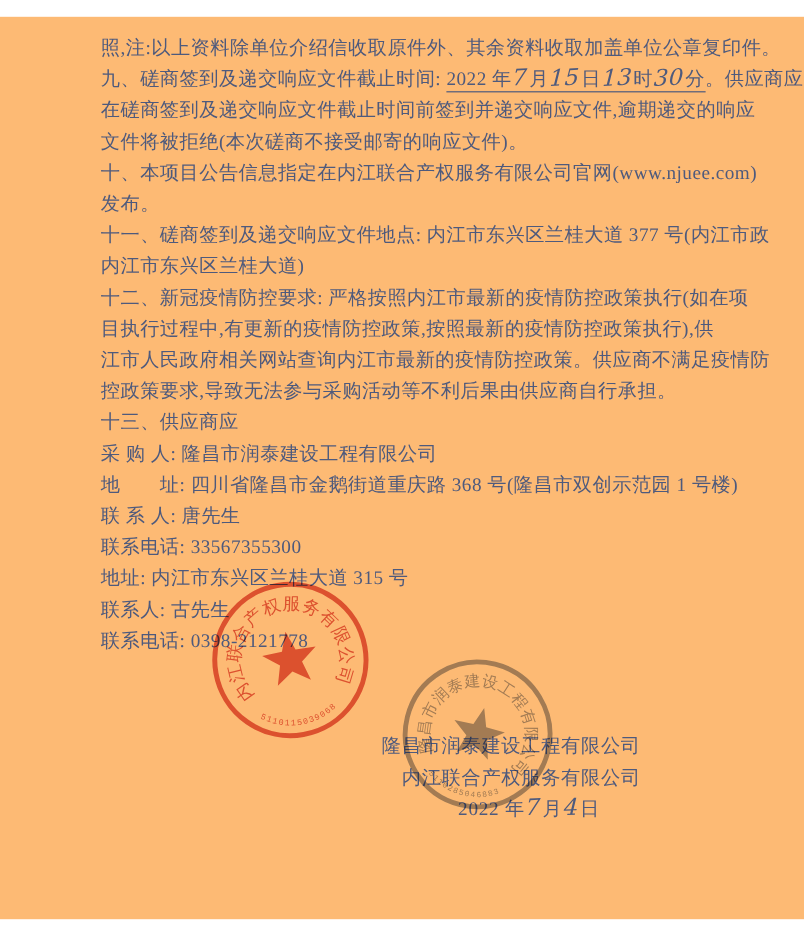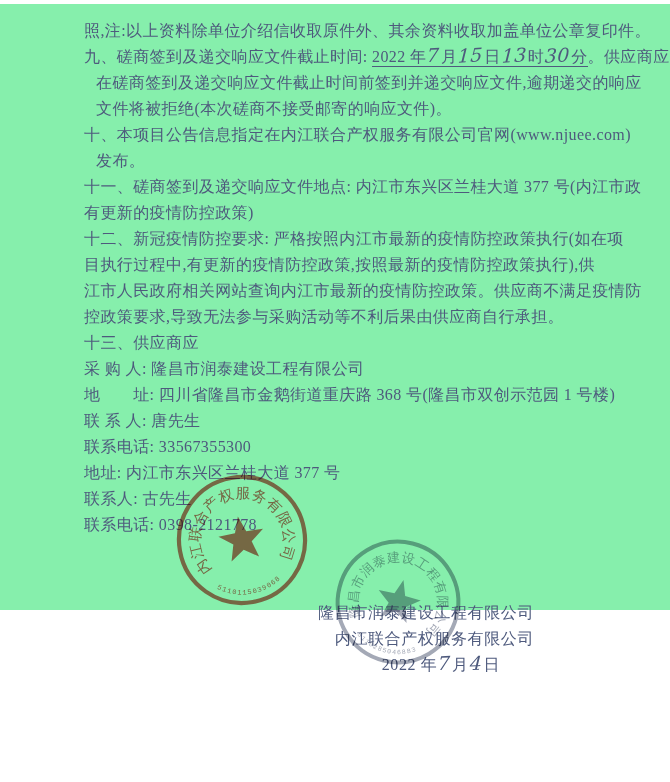--- a/index.html
+++ b/index.html
@@ -4,34 +4,34 @@
 <style>
   html,body{margin:0;padding:0;}
   body{
     width:670px;height:782px;
     background:#ffffff;
     position:relative;
     overflow:hidden;
     font-family:"Liberation Serif","DejaVu Serif",serif;
   }
   .page{
-    position:absolute;left:0;top:4px;width:670px;height:606px;
-    background:#86efac;
+    position:absolute;left:0;top:14px;width:670px;height:752px;
+    background:#fdba74;
   }
   .doc{
     position:absolute;left:84px;top:14px;width:520px;
     color:#4e5a7d;
     font-size:16px;
     letter-spacing:0.4px;
   }
   .line{
     height:26px;line-height:26px;
     white-space:nowrap;
   }
-  .ind{margin-left:12px;}
+  .ind{margin-left:0;}
   .underline{
     border-bottom:1px solid #4e5a7d;
     padding-bottom:1px;
   }
   .hw{
     display:inline-block;
     font-family:"DejaVu Serif",serif;
     font-style:italic;
     font-size:19px;
     line-height:16px;
@@ -75,34 +75,34 @@
 
     <div class="line"><span>九、磋商签到及递交响应文件截止时间: </span><span class="underline"><span>2022 年</span><span class="hw">7</span><span>月</span><span class="hw">15</span><span>日</span><span class="hw">13</span><span>时</span><span class="hw">30</span><span>分</span></span><span>。供应商应</span></div>
 
     <div class="line ind">在磋商签到及递交响应文件截止时间前签到并递交响应文件,逾期递交的响应</div>
     <div class="line ind">文件将被拒绝(本次磋商不接受邮寄的响应文件)。</div>
 
     <div class="line">十、本项目公告信息指定在内江联合产权服务有限公司官网(www.njuee.com)</div>
     <div class="line ind">发布。</div>
 
     <div class="line">十一、磋商签到及递交响应文件地点: 内江市东兴区兰桂大道 377 号(内江市政</div>
-    <div class="line">有更新的疫情防控政策)</div>
+    <div class="line">内江市东兴区兰桂大道)</div>
 
     <div class="line">十二、新冠疫情防控要求: 严格按照内江市最新的疫情防控政策执行(如在项</div>
     <div class="line">目执行过程中,有更新的疫情防控政策,按照最新的疫情防控政策执行),供</div>
     <div class="line">江市人民政府相关网站查询内江市最新的疫情防控政策。供应商不满足疫情防</div>
     <div class="line">控政策要求,导致无法参与采购活动等不利后果由供应商自行承担。</div>
 
     <div class="line">十三、供应商应</div>
 
     <div class="line"><span>采 购 人: </span><span>隆昌市润泰建设工程有限公司</span></div>
     <div class="line"><span>地　　址: </span><span>四川省隆昌市金鹅街道重庆路 368 号(隆昌市双创示范园 1 号楼)</span></div>
     <div class="line"><span>联 系 人: </span><span>唐先生</span></div>
     <div class="line"><span>联系电话: </span><span>33567355300</span></div>
-    <div class="line"><span>地址: </span><span>内江市东兴区兰桂大道 377 号</span></div>
+    <div class="line"><span>地址: </span><span>内江市东兴区兰桂大道 315 号</span></div>
     <div class="line"><span>联系人: </span><span>古先生</span></div>
     <div class="line"><span>联系电话: </span><span>0398-2121778</span></div>
   </div>
 
   <div class="sig-block">
     <div class="sig-line">隆昌市润泰建设工程有限公司</div>
     <div class="sig-line">内江联合产权服务有限公司</div>
     <div class="sig-line sig-date"><span>2022 年</span><span class="hw">7</span><span>月</span><span class="hw">4</span><span>日</span></div>
   </div>
 

